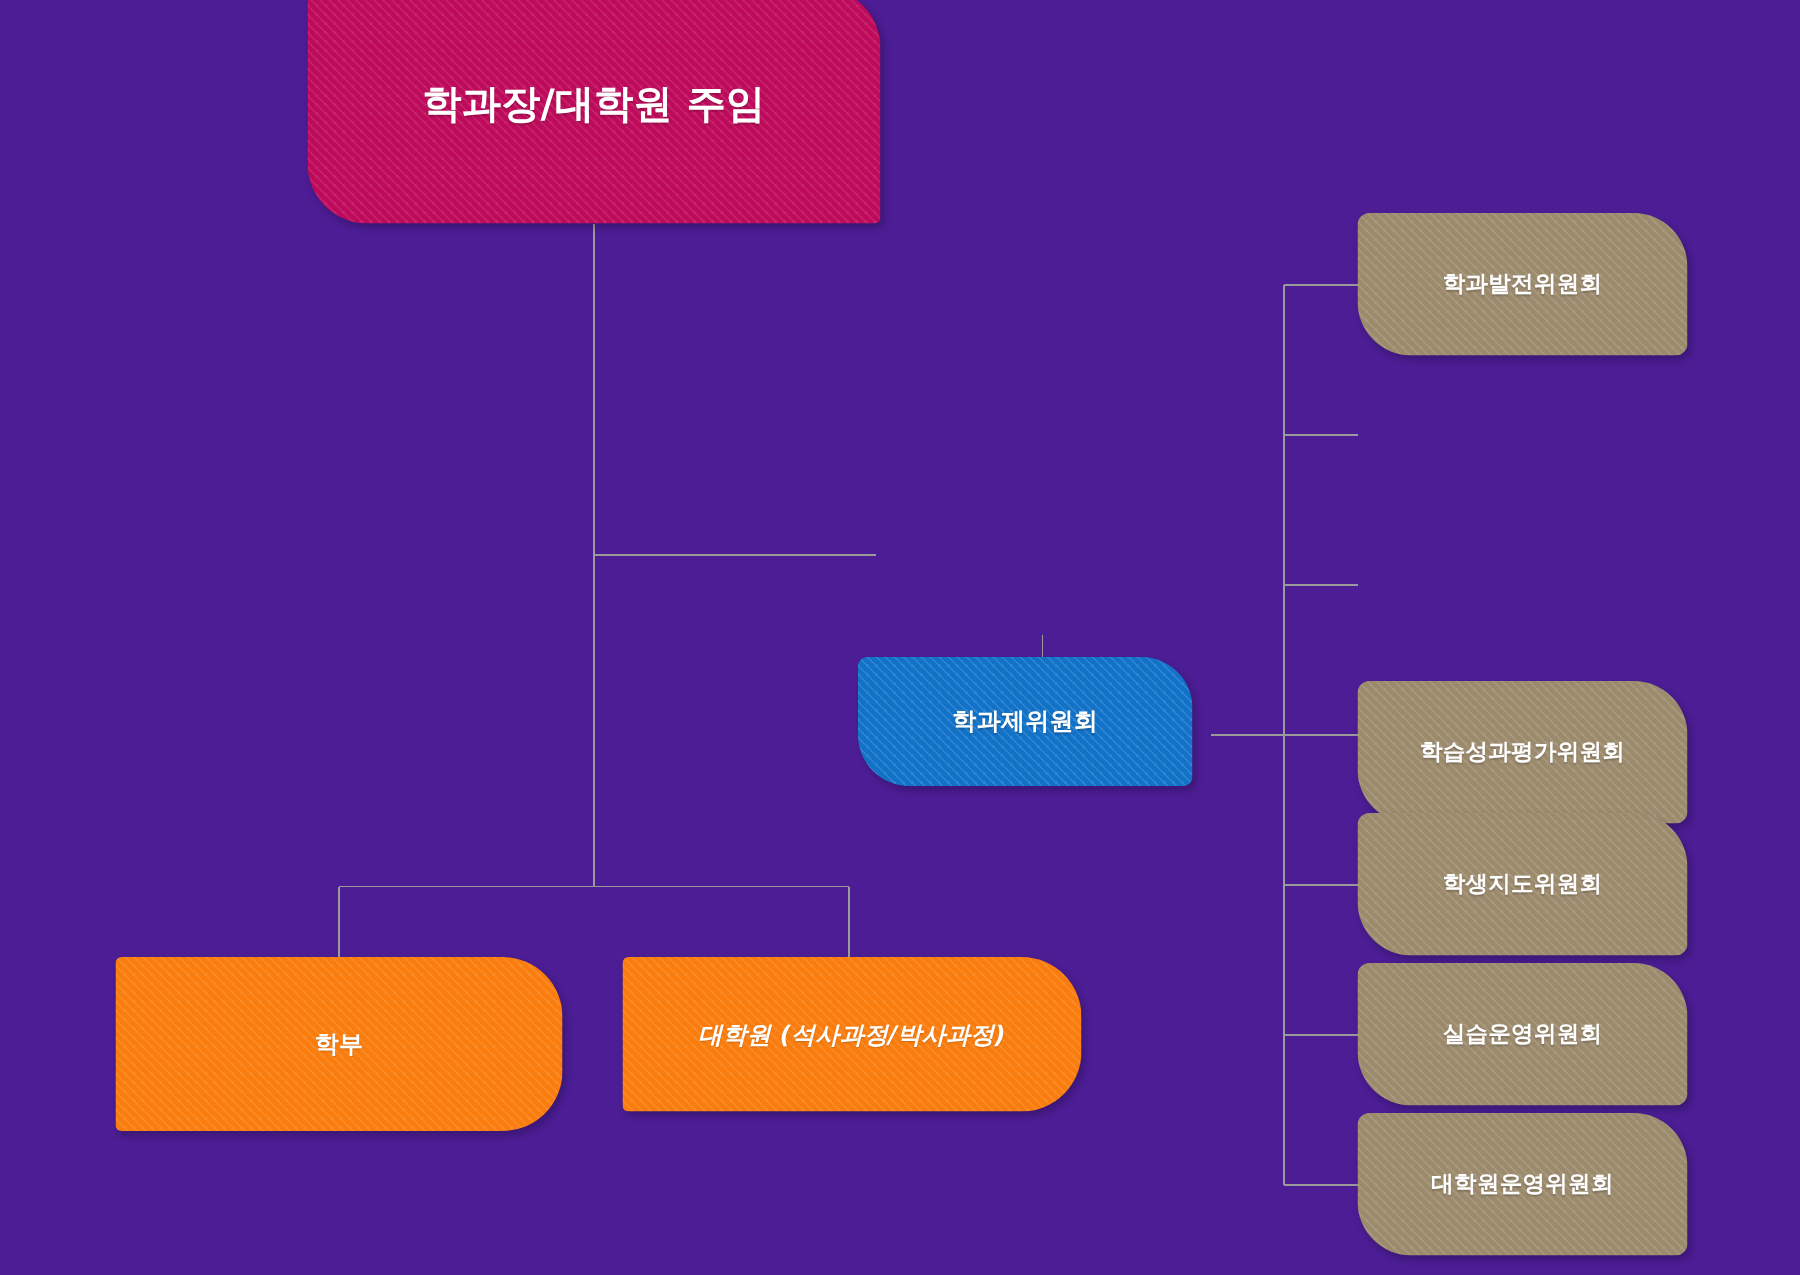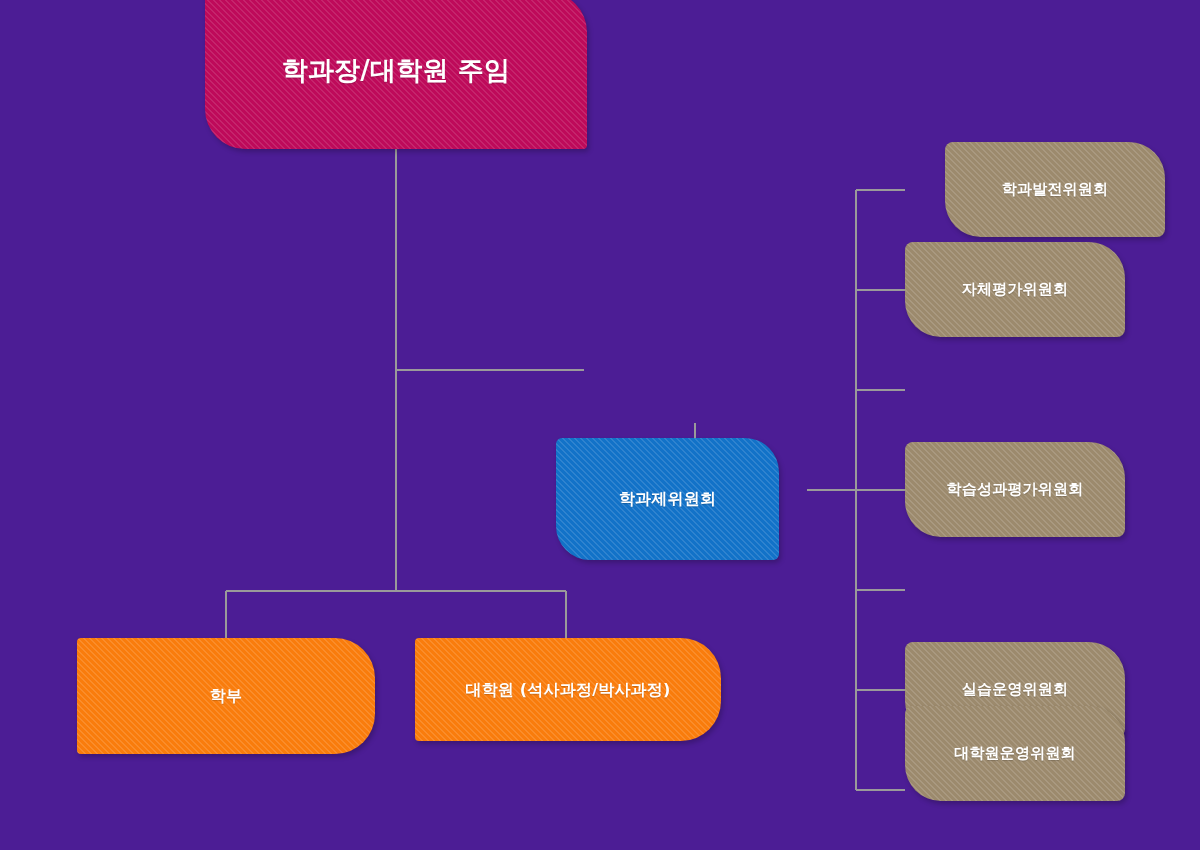--- a/index.html
+++ b/index.html
@@ -78,24 +78,24 @@
     box-shadow: 2px 3px 5px rgba(0,0,0,0.22);
   }
   .node-faculty {
     left: 584px;
     top: 318px;
     width: 223px;
     height: 105px;
     border-radius: 6px 34px 6px 34px;
   }
   .node-committee-council {
-    left: 556px;
+    left: 572px;
     top: 438px;
     width: 223px;
-    height: 122px;
+    height: 86px;
     border-radius: 6px 34px 6px 34px;
     justify-content: center;
   }
 
   
   .node-orange {
     font-size: 16px;
     font-weight: bold;
     background-color: #F97C0C;
     background-image: repeating-linear-gradient(
@@ -112,46 +112,47 @@
     width: 298px;
     height: 116px;
     border-radius: 4px 40px 40px 4px;
   }
   .node-grad {
     left: 415px;
     top: 638px;
     width: 306px;
     height: 103px;
     border-radius: 4px 40px 40px 4px;
+    font-style: italic;
   }
 
   
   .node-tan {
     left: 905px;
     width: 220px;
     height: 95px;
     font-size: 15px;
     font-weight: bold;
     background-color: #9C8A6D;
     background-image: repeating-linear-gradient(
         45deg,
         rgba(255,255,255,0.13) 0px,
         rgba(255,255,255,0.13) 1px,
         rgba(255,255,255,0.0) 1px,
         rgba(255,255,255,0.0) 4px);
     border-radius: 8px 36px 8px 36px;
     box-shadow: 2px 3px 5px rgba(0,0,0,0.22);
   }
-  .tan-0 { top: 142px; margin-left: 40px; }
+  .tan-0 { top: 142px; }
   .tan-1 { top: 242px; }
   .tan-2 { top: 342px; }
-  .tan-3 { top: 442px; }
+  .tan-3 { top: 454px; }
   .tan-4 { top: 542px; }
   .tan-5 { top: 642px; }
-  .tan-6 { top: 706px; }
+  .tan-6 { top: 742px; }
 </style>
 </head>
 <body>
 
 <div id="chart-root">
 
   <svg class="conn-layer" viewBox="0 0 1200 850" width="1200" height="850" aria-hidden="true">
     <g stroke="#9a9a9a" stroke-width="1.2" fill="none" shape-rendering="crispEdges">
 
       <line x1="396" y1="149" x2="396" y2="591"></line>
@@ -189,26 +190,26 @@
   <div class="node node-orange node-undergrad">
     <span class="node-label">학부</span>
   </div>
   <div class="node node-orange node-grad">
     <span class="node-label">대학원 (석사과정/박사과정)</span>
   </div>
 
   <div class="node node-tan tan-0">
     <span class="node-label">학과발전위원회</span>
   </div>
-  <div class="node node-tan tan-1">
-    <span class="node-label">자체평가위원회</span>
-  </div>
   <div class="node node-tan tan-3">
     <span class="node-label">학습성과평가위원회</span>
   </div>
+  <div class="node node-tan tan-4">
+    <span class="node-label">학생지도위원회</span>
+  </div>
   <div class="node node-tan tan-5">
     <span class="node-label">실습운영위원회</span>
   </div>
   <div class="node node-tan tan-6">
     <span class="node-label">대학원운영위원회</span>
   </div>
 
 </div>
 
 </body></html>

